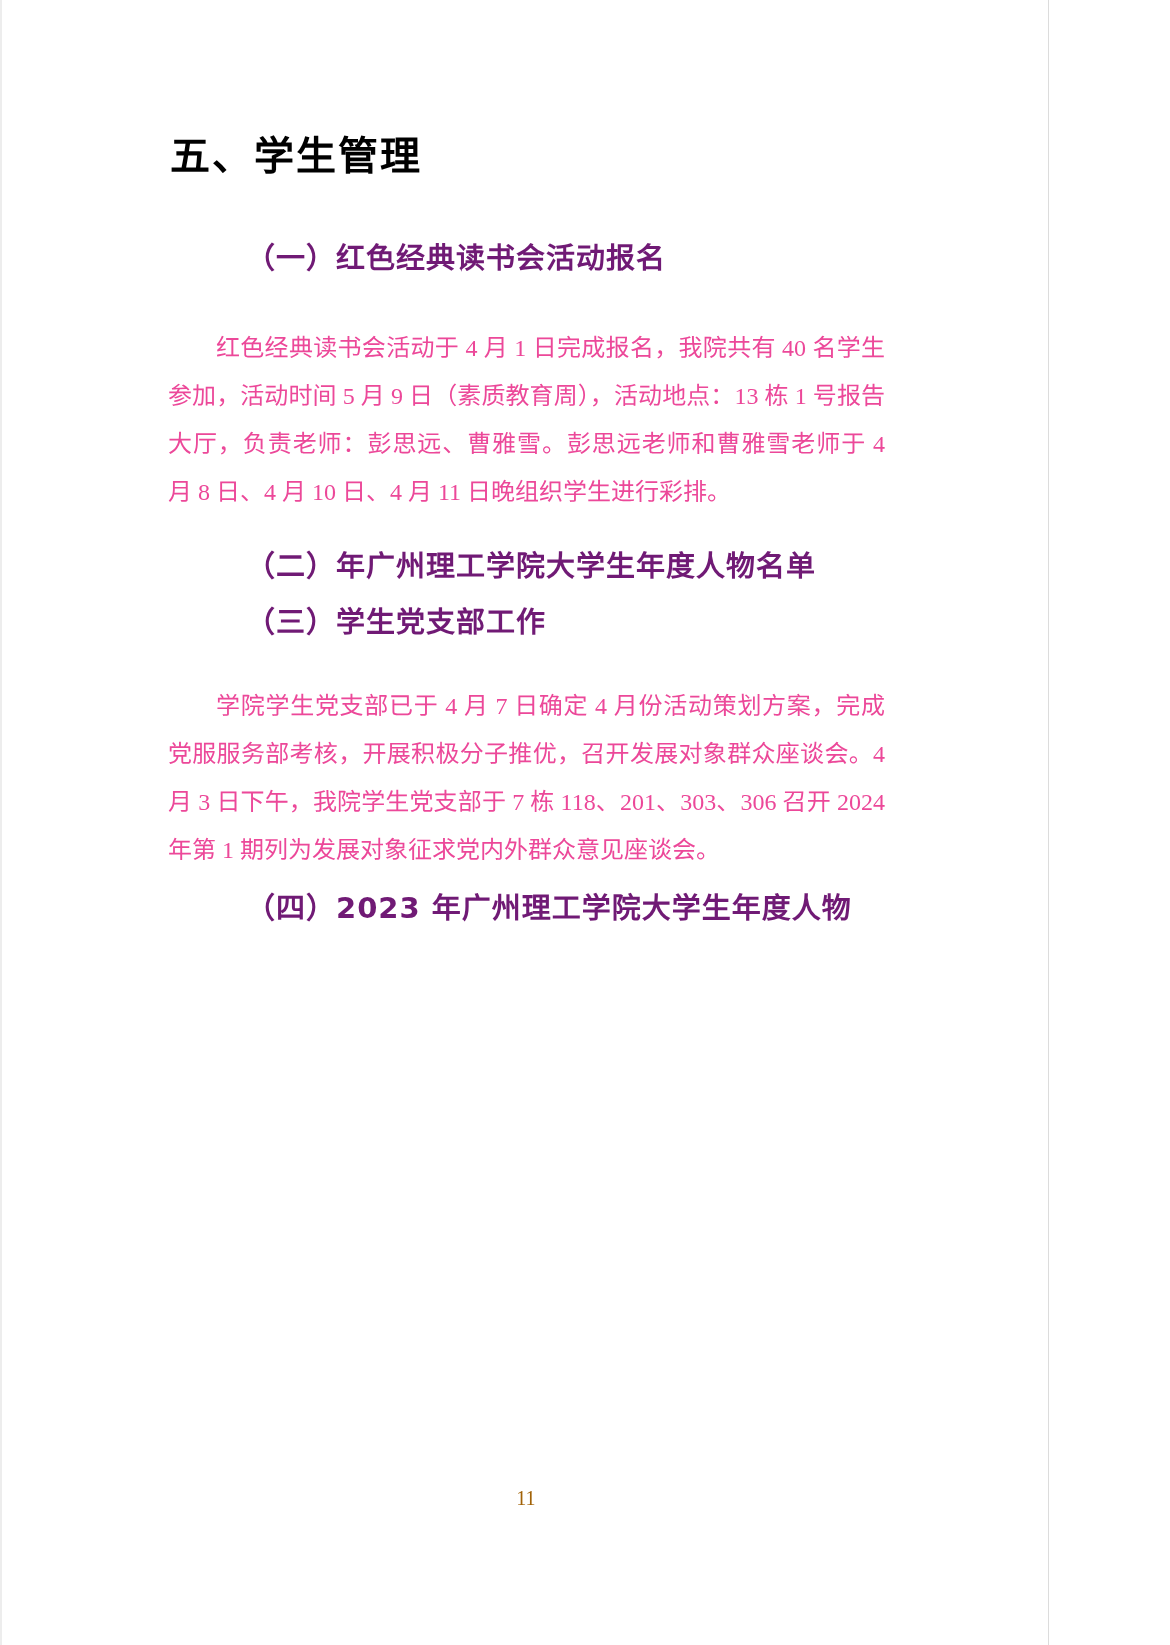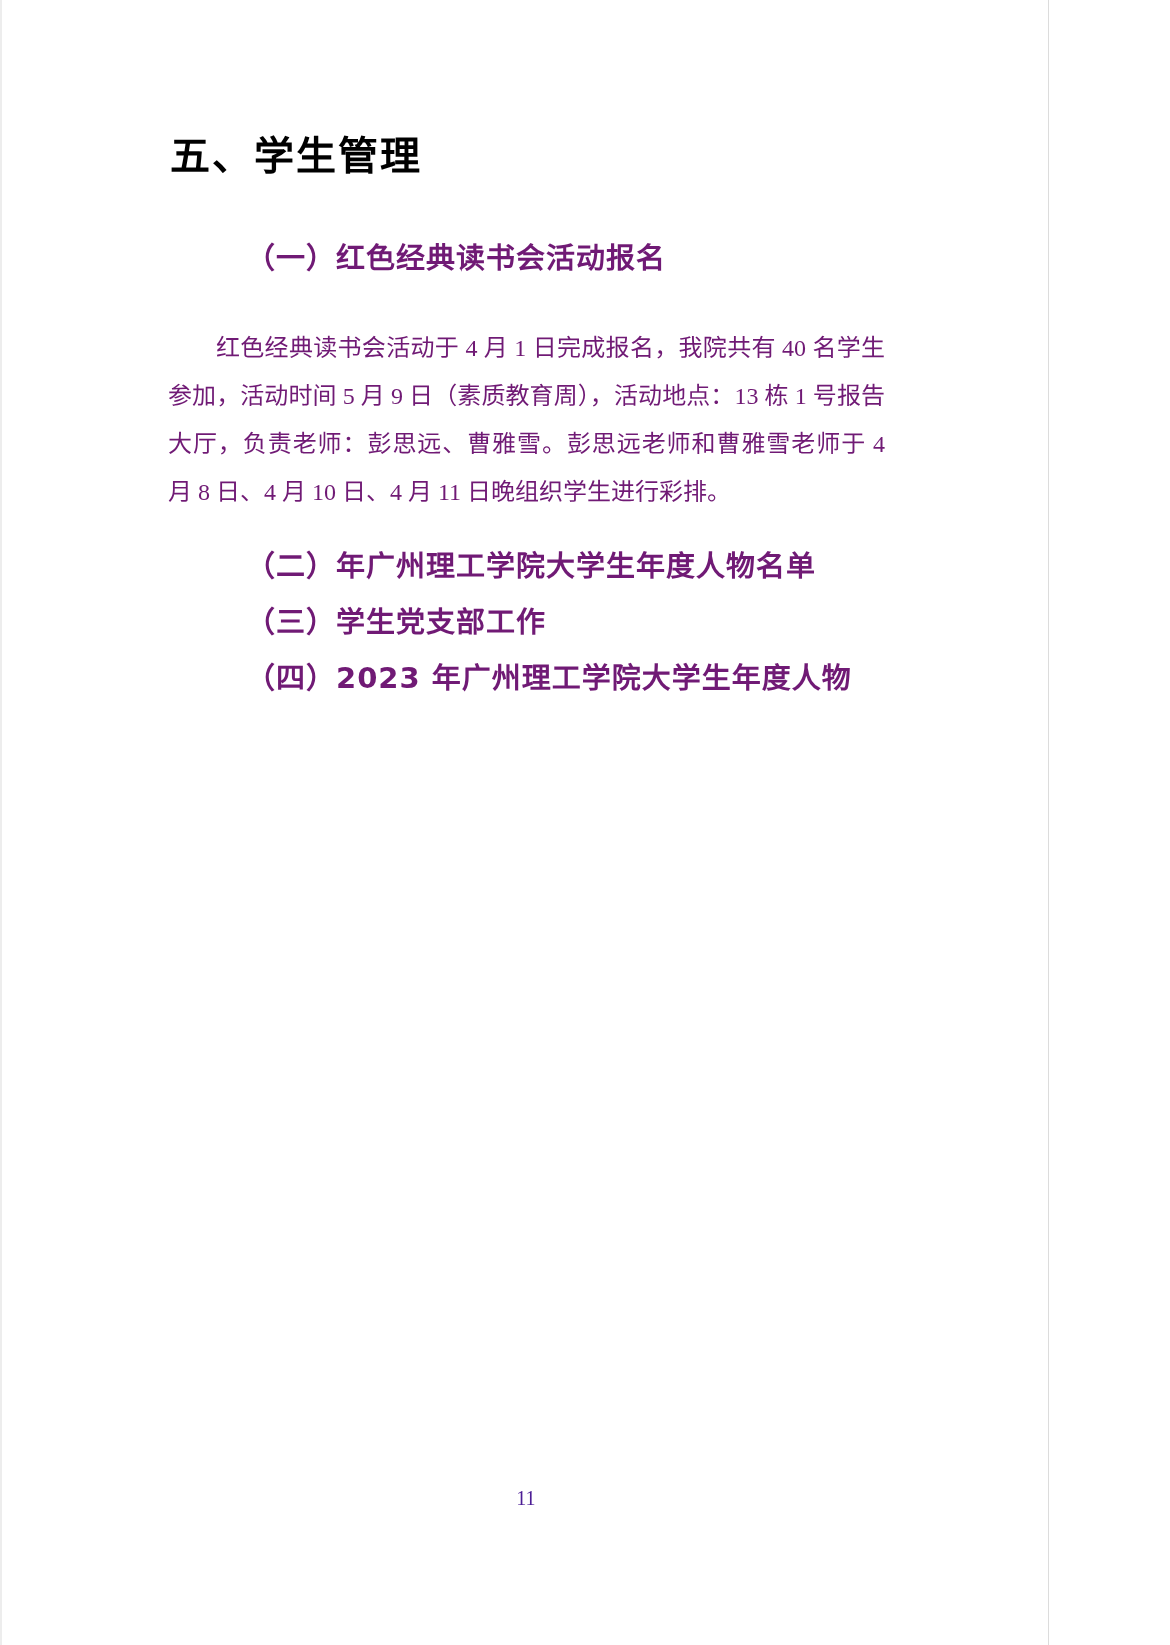--- a/index.html
+++ b/index.html
@@ -50,40 +50,40 @@
     letter-spacing: 1px;
     color: #701a75;
   }
   .section p {
     margin: 0;
     font-size: 24px;
     line-height: 48px;
     text-align: justify;
     text-justify: inter-ideograph;
     text-indent: 2em;
-    color: #701a75;
+    color: #ec4899;
   }
 
   .section.sec-0 h2 { margin-top: 56px; }
   .section.sec-0 p  { margin-top: 46px; }
   .section.sec-1 h2 { margin-top: 30px; }
   .section.sec-1 p  { margin-top: 40px; }
   .section.sec-2 h2 { margin-top: 16px; }
   .section.sec-2 p  { margin-top: 40px; }
   .section.sec-3 h2 { margin-top: 14px; }
   .section.sec-3 p  { margin-top: 40px; }
 
   .page-footer {
     position: absolute;
     left: 0; right: 0;
     top: 1484px;
     text-align: center;
     font-size: 20px;
     line-height: 28px;
-    color: #4c1d95;
+    color: #a16207;
   }
 </style>
 </head>
 <body>
 
 <div class="page">
   <div class="edge-left"></div>
   <div class="edge-right"></div>
 
   <div class="content">
@@ -94,20 +94,21 @@
       <h2>（一）红色经典读书会活动报名</h2>
       <p>红色经典读书会活动于 4 月 1 日完成报名，我院共有 40 名学生参加，活动时间 5 月 9 日（素质教育周），活动地点：13 栋 1 号报告大厅，负责老师：彭思远、曹雅雪。彭思远老师和曹雅雪老师于 4 月 8 日、4 月 10 日、4 月 11 日晚组织学生进行彩排。</p>
     </div>
 
     <div class="section sec-1">
       <h2>（二）年广州理工学院大学生年度人物名单</h2>
     </div>
 
     <div class="section sec-2">
       <h2>（三）学生党支部工作</h2>
+      <p>学院学生党支部已于 4 月 7 日确定 4 月份活动策划方案，完成党服服务部考核，开展积极分子推优，召开发展对象群众座谈会。4 月 3 日下午，我院学生党支部于 7 栋 118、201、303、306 召开 2024 年第 1 期列为发展对象征求党内外群众意见座谈会。</p>
     </div>
 
     <div class="section sec-3">
       <h2>（四）2023 年广州理工学院大学生年度人物</h2>
     </div>
 
   </div>
 
   <div class="page-footer">11</div>
 </div>

